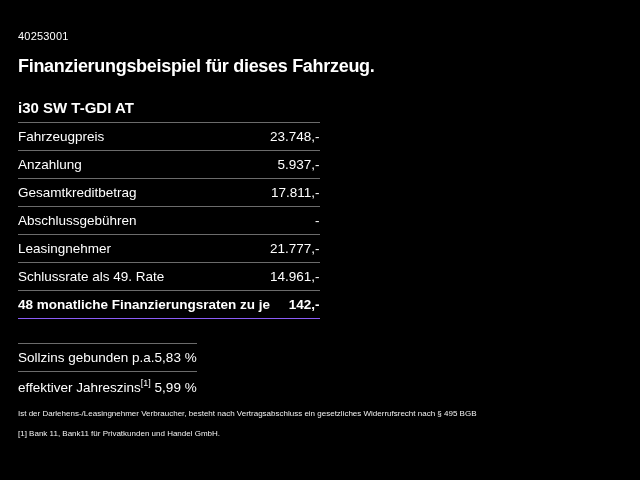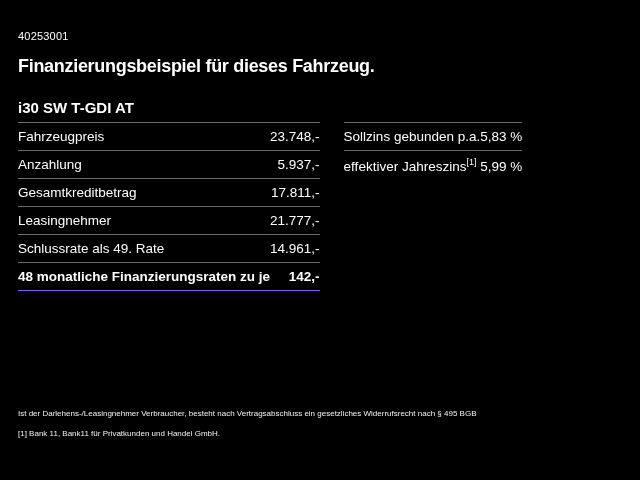--- a/index.html
+++ b/index.html
@@ -36,20 +36,21 @@
   }
   .model {
     font-size: 15px;
     font-weight: 700;
     margin: 0 0 6px 0;
   }
   .columns {
     display: flex;
     gap: 24px;
     align-items: flex-start;
+    flex-direction: column;
   }
   .col {
     flex: 1 1 0;
   }
   .col-left { max-width: 380px; }
   .col-right { max-width: 215px; }
   table.spec {
     width: 100%;
     border-collapse: collapse;
   }
@@ -122,20 +123,24 @@
           </tr>
           <tr>
             <td>Anzahlung</td>
             <td class="val">5.937,-</td>
           </tr>
           <tr>
             <td>Gesamtkreditbetrag</td>
             <td class="val">17.811,-</td>
           </tr>
           <tr>
+            <td>Abschlussgebühren</td>
+            <td class="val">-</td>
+          </tr>
+          <tr>
             <td>Leasingnehmer</td>
             <td class="val">21.777,-</td>
           </tr>
           <tr>
             <td>Schlussrate als 49. Rate</td>
             <td class="val">14.961,-</td>
           </tr>
           <tr class="total">
             <td>48 monatliche Finanzierungsraten zu je</td>
             <td class="val">142,-</td>

